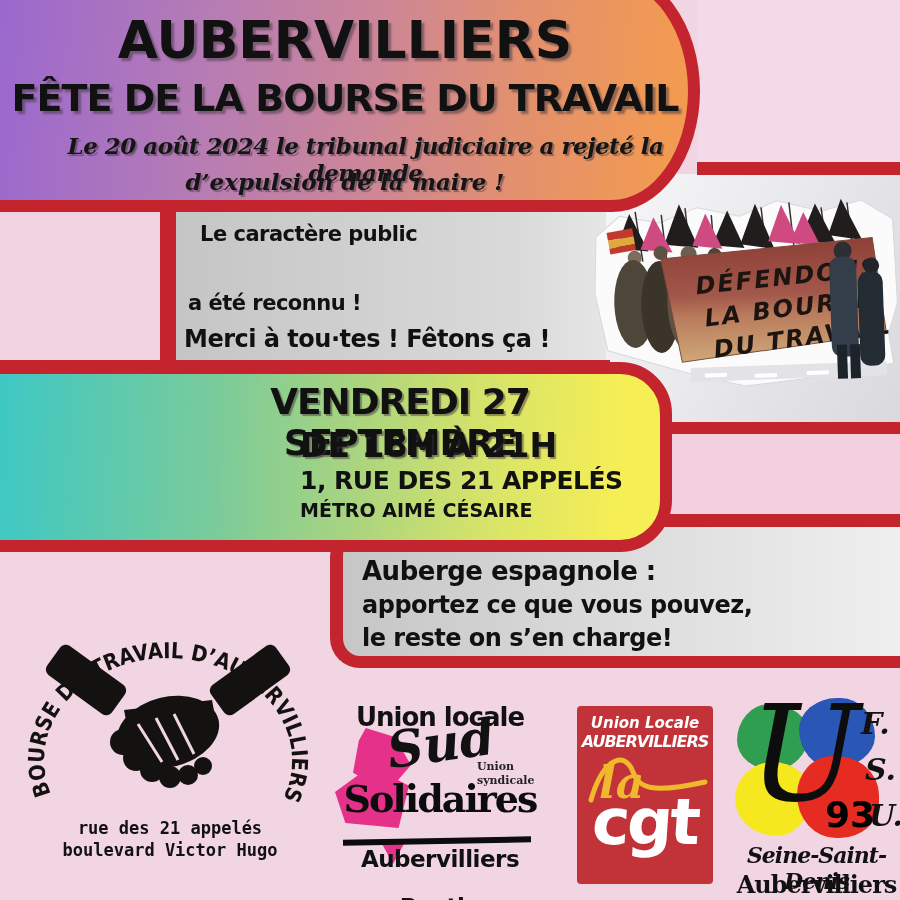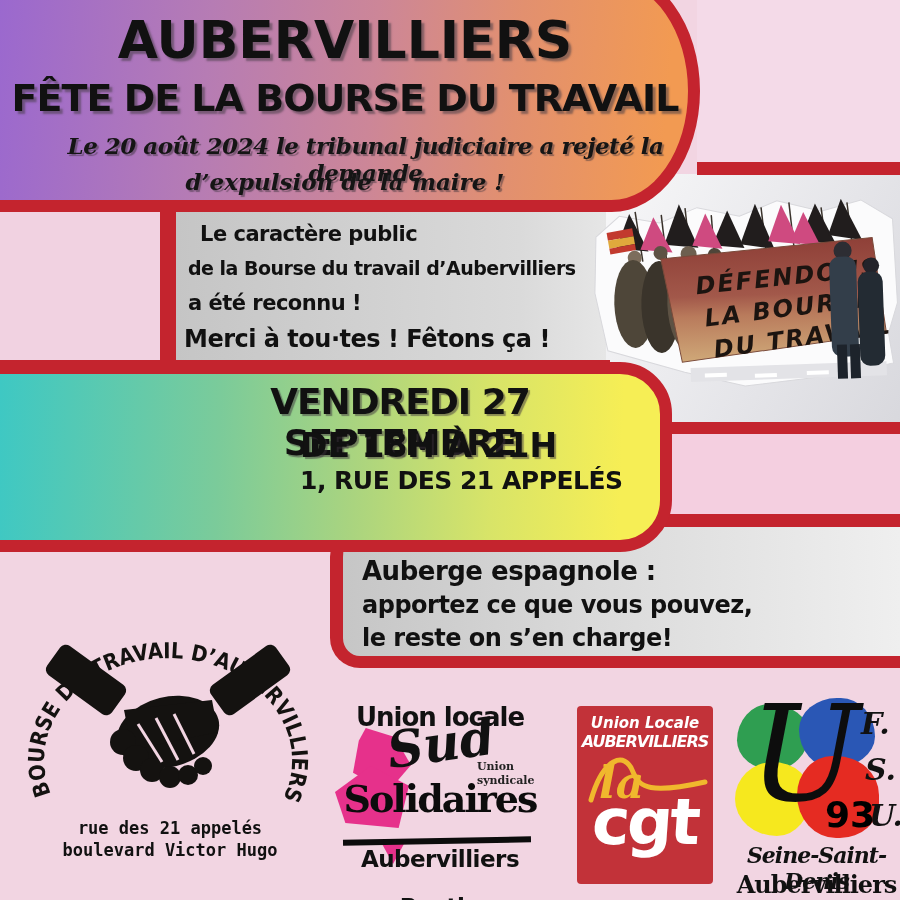--- a/index.html
+++ b/index.html
@@ -47,33 +47,33 @@
   <div class="abs photo-zone"></div>
 
   <div class="abs pink-band"></div>
 
   <div class="abs mid-pink"></div>
   <div class="abs mid-div"></div>
   <div class="abs mid-gray"></div>
   <div class="abs mid-band"></div>
 
   <div class="abs comic" style="left:200px;top:222px;font-size:21px;letter-spacing:-0.5px;">Le caractère public</div>
-  <div class="abs comic" style="left:188px;top:257px;font-size:19px;letter-spacing:-0.5px;">de la Bourse du travail d’Aubervilliers</div>
   <div class="abs comic" style="left:188px;top:291px;font-size:21px;letter-spacing:-0.5px;">a été reconnu !</div>
   <div class="abs comic" style="left:184px;top:325px;font-size:24px;letter-spacing:-0.5px;">Merci à tou·tes ! Fêtons ça !</div>
 
   <div class="abs auberge"></div>
   <div class="abs comic" style="left:362px;top:556px;font-size:26px;letter-spacing:-0.5px;">Auberge espagnole :</div>
   <div class="abs comic" style="left:362px;top:591px;font-size:24px;letter-spacing:-0.5px;">apportez ce que vous pouvez,</div>
   <div class="abs comic" style="left:362px;top:624px;font-size:24px;letter-spacing:-0.5px;">le reste on s’en charge!</div>
 
   <div class="abs green-box"></div>
   <div class="abs comic ctr shadow2" style="left:150px;top:381px;width:500px;font-size:36px;letter-spacing:-1px;">VENDREDI 27 SEPTEMBRE</div>
   <div class="abs comic rgt shadow2" style="left:300px;top:426px;width:340px;font-size:33px;">DE 18H À 21H</div>
   <div class="abs comic rgt" style="left:300px;top:466px;width:340px;font-size:25px;letter-spacing:-0.5px;">1, RUE DES 21 APPELÉS</div>
+  <div class="abs comic rgt" style="left:300px;top:499px;width:340px;font-size:19px;">MÉTRO AIMÉ CÉSAIRE</div>
 
   <div class="abs top-pink"></div>
 
   <div class="abs top-banner"></div>
   <div class="abs comic ctr shadow1" style="left:0;top:10px;width:690px;font-size:52px;">AUBERVILLIERS</div>
   <div class="abs comic ctr shadow1" style="left:0;top:76px;width:690px;font-size:38px;letter-spacing:-1px;">FÊTE DE LA BOURSE DU TRAVAIL</div>
   <div class="abs script ctr shadow2" style="left:0;top:132px;width:690px;font-size:23px;letter-spacing:-0.5px;padding-left:41px;">Le 20 août 2024 le tribunal judiciaire a rejeté la demande</div>
   <div class="abs script ctr shadow2" style="left:0;top:168px;width:690px;font-size:23px;">d’expulsion de la maire !</div>
 
   <svg class="abs" style="left:592px;top:188px;transform:rotate(-2deg);" width="308" height="210" viewBox="0 0 308 210">

